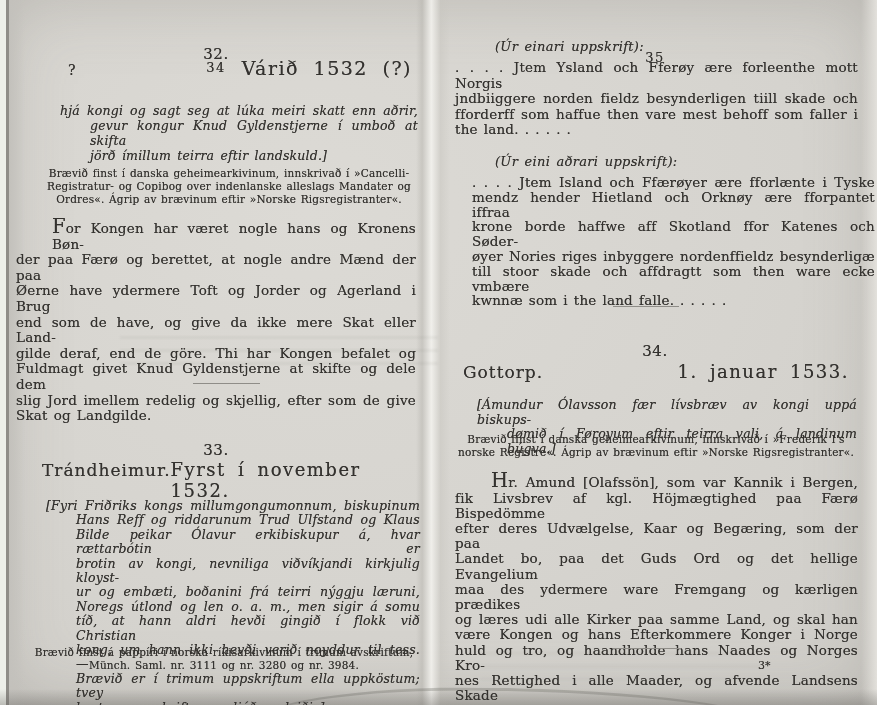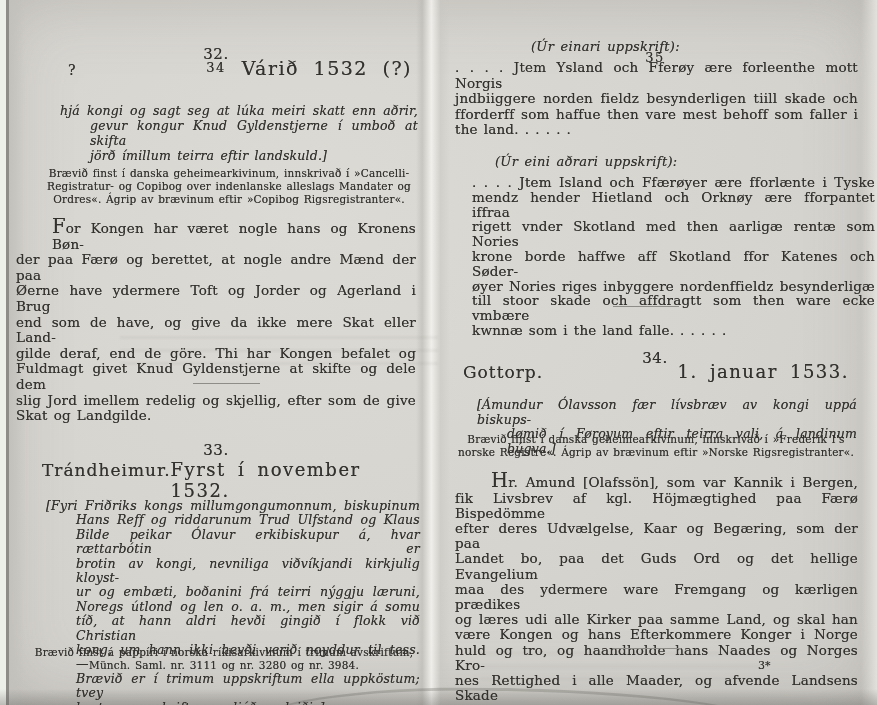--- a/index.html
+++ b/index.html
@@ -78,21 +78,21 @@
 
   <div class="abs summary txt" style="left:60px; top:103px; width:358px; line-height:15px;">
       <div class="line">hjá kongi og sagt seg at lúka meiri skatt enn aðrir,</div>
       <div class="line">gevur kongur Knud Gyldenstjerne í umboð at skifta</div>
       <div class="line">jörð ímillum teirra eftir landskuld.]</div>
     </div>
 
   <div class="abs source txt" style="left:40px; top:167px; width:378px; line-height:12.8px;">
       <div class="line">Brævið finst í danska geheimearkivinum, innskrivað í »Cancelli-</div>
       <div class="line">Registratur- og Copibog over indenlanske alleslags Mandater og</div>
-      <div class="line">Ordres«. Ágrip av brævinum eftir »Copibog Rigsregistranter«.</div>
+      <div class="line">Ordres«. Ágrip av brævinum eftir »Norske Rigsregistranter«.</div>
     </div>
 
   <div class="abs par bodypar txt" style="left:16px; top:217px; width:400px; line-height:15.6px;">
       <div class="line">For Kongen har været nogle hans og Kronens Bøn-</div>
       <div class="line">der paa Færø og berettet, at nogle andre Mænd der paa</div>
       <div class="line">Øerne have ydermere Toft og Jorder og Agerland i Brug</div>
       <div class="line">end som de have, og give da ikke mere Skat eller Land-</div>
       <div class="line">gilde deraf, end de göre. Thi har Kongen befalet og</div>
       <div class="line">Fuldmagt givet Knud Gyldenstjerne at skifte og dele dem</div>
       <div class="line">slig Jord imellem redelig og skjellig, efter som de give</div>
@@ -121,44 +121,43 @@
       <div class="line">brot av uppskriftunum ljóða soleiðis]:</div>
     </div>
 
   <div class="abs source txt" style="left:28px; top:646px; width:392px; line-height:12.8px;">
       <div class="line">Brævið finst á pappíri í norska ríkisarkivinum í trimum avskriftum,</div>
       <div class="line">Münch. Saml. nr. 3111 og nr. 3280 og nr. 3984.</div>
     </div>
 
   <div class="abs pageno txt" style="left:455px; top:5px; width:400px;">35</div>
 
-  <div class="abs exchead txt" style="left:495px; top:39px;margin-left:36px;">(Úr einari uppskrift):</div>
+  <div class="abs exchead txt" style="left:495px; top:39px;">(Úr einari uppskrift):</div>
 
   <div class="abs par txt" style="left:455px; top:60px; width:403px; line-height:15.6px;">
       <div class="line">. . . . Jtem Ysland och Fferøy ære forleenthe mott Norgis</div>
       <div class="line">jndbiiggere norden fieldz besynderligen tiill skade och</div>
       <div class="line">fforderff som haffue then vare mest behoff som faller i</div>
       <div class="line">the land. . . . . .</div>
     </div>
 
   <div class="abs exchead txt" style="left:495px; top:154px;">(Úr eini aðrari uppskrift):</div>
 
   <div class="abs par txt" style="left:472px; top:175px; width:403px; line-height:14.8px;">
       <div class="line">. . . . Jtem Island och Ffærøyer ære fforlænte i Tyske</div>
       <div class="line">mendz hender Hietland och Orknøy ære fforpantet iffraa</div>
-      <div class="line">rigett vnder Skotland med then aarligæ rentæ som Nories</div>
       <div class="line">krone borde haffwe aff Skotland ffor Katenes och Søder-</div>
       <div class="line">øyer Nories riges inbyggere nordenffieldz besynderligæ</div>
       <div class="line">till stoor skade och affdragtt som then ware ecke vmbære</div>
       <div class="line">kwnnæ som i the land falle. . . . . .</div>
     </div>
 
   <div class="rule" style="left:613px; top:306px; width:66px;"></div>
 
-  <div class="abs secno txt" style="left:455px; top:349px; width:400px;">34.</div>
+  <div class="abs secno txt" style="left:455px; top:342px; width:400px;">34.</div>
 
   <div class="abs headrow" style="left:455px; top:361px; width:400px;">
     <span class="place txt" style="padding-left:8px;">Gottorp.</span>
     <span class="datehead txt" style="font-size:18px; word-spacing:5px; padding-right:6px;">1. januar 1533.</span>
   </div>
 
   <div class="abs summary txt" style="left:477px; top:398px; width:380px; line-height:14.6px;">
       <div class="line">[Ámundur Ólavsson fær lívsbræv av kongi uppá biskups-</div>
       <div class="line">dømið í Føroyum eftir teirra vali, á landinum búgva.]</div>
     </div>

